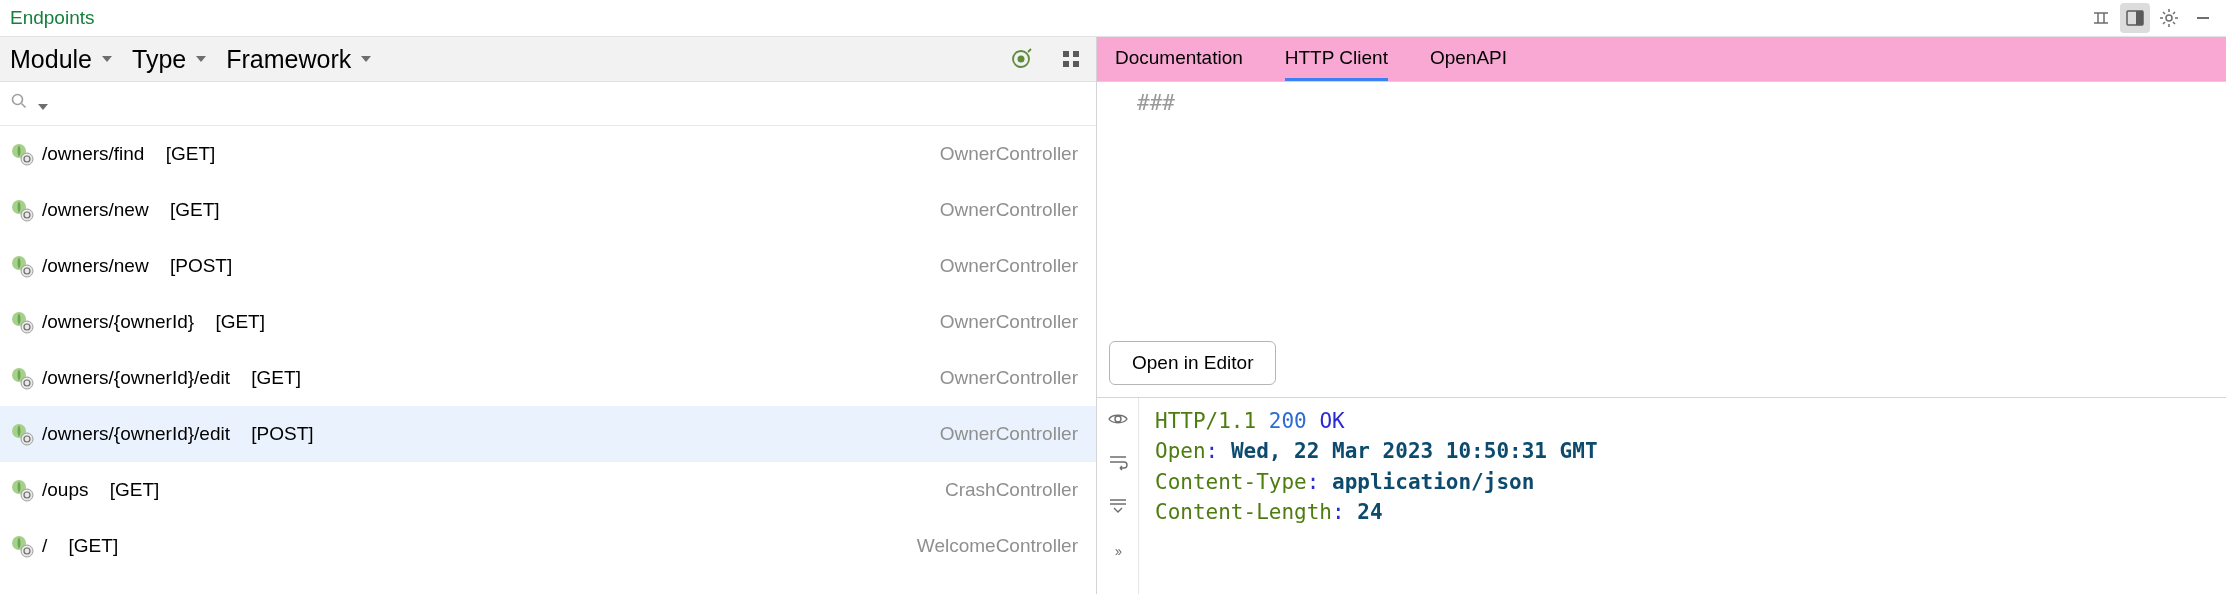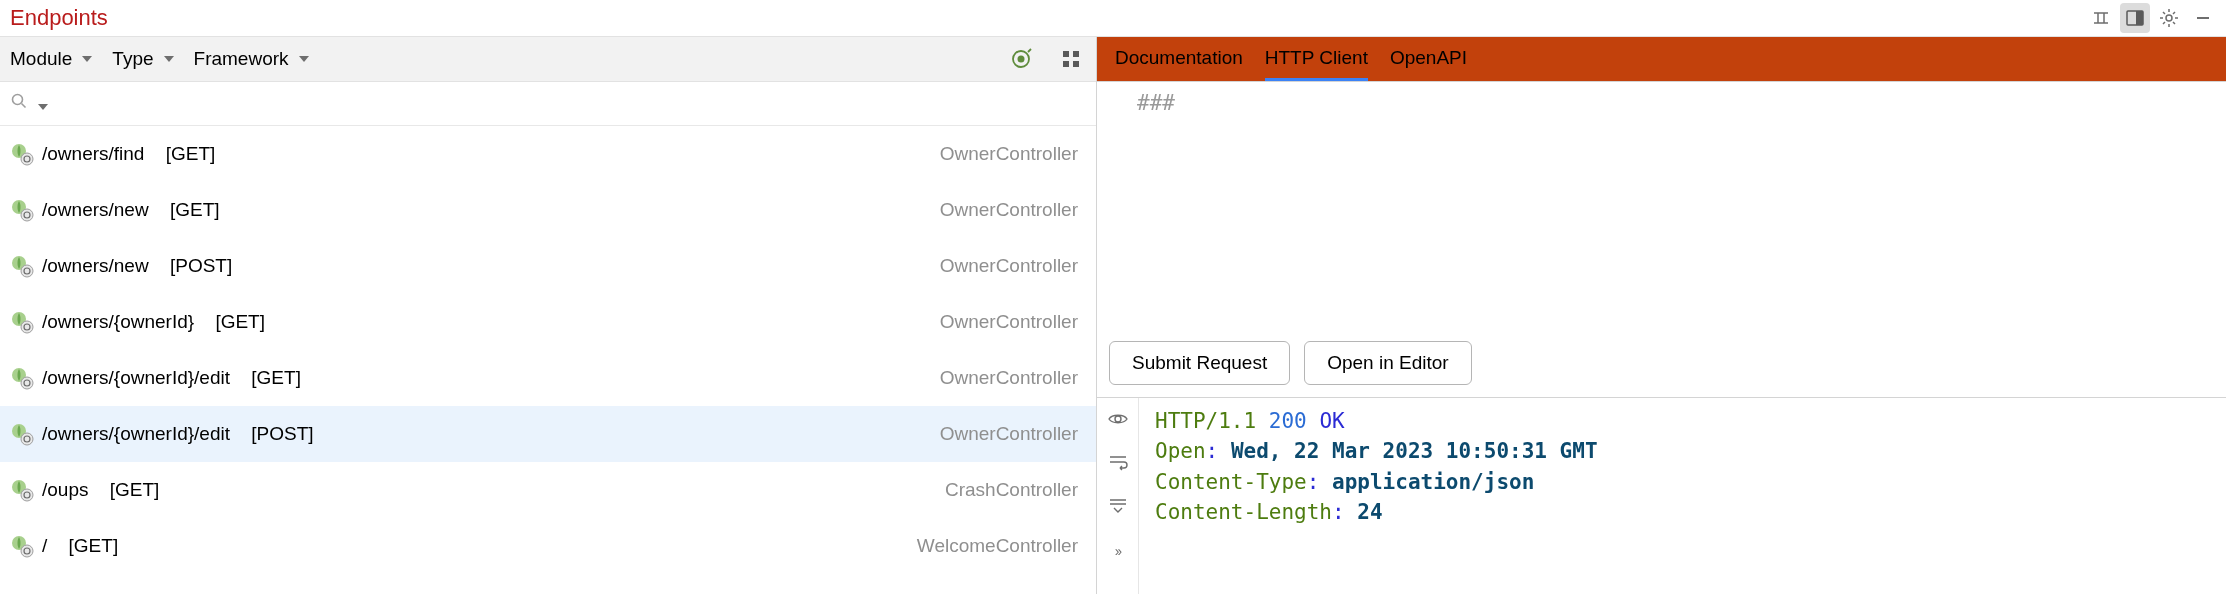--- a/index.html
+++ b/index.html
@@ -17,21 +17,21 @@
     
     .titlebar {
       height: 37px;
       display: flex;
       align-items: center;
       justify-content: space-between;
       padding: 0 8px 0 10px;
       background: #fff;
       border-bottom: 1px solid #e2e2e2;
     }
-    .titlebar-title { font-size: 22px; color: #b91c1c; }
+    .titlebar-title { font-size: 19px; color: #15803d; }
     .titlebar-icons { display: flex; gap: 4px; align-items: center; }
     .tb-icon-btn {
       width: 30px;
       height: 30px;
       display: flex;
       align-items: center;
       justify-content: center;
       border-radius: 4px;
     }
     .tb-icon-btn.active { background: #dcdcdc; }
@@ -61,21 +61,21 @@
       display: flex;
       align-items: center;
       padding: 0 10px;
       gap: 20px;
     }
     .filter-item {
       display: flex;
       align-items: center;
       gap: 6px;
       color: #000;
-      font-size: 19px;
+      font-size: 25px;
     }
     .chev-down::after {
       content: "";
       display: inline-block;
       width: 0; height: 0;
       border-left: 5px solid transparent;
       border-right: 5px solid transparent;
       border-top: 6px solid #6e6e6e;
       margin-left: 4px;
     }
@@ -110,23 +110,23 @@
     .endpoint-path { color: #000; }
     .endpoint-method { color: #000000; }
     .endpoint-ctrl { margin-left: auto; color: #8f8f8f; }
 
     
     .tabs-bar {
       height: 45px;
       border-bottom: 1px solid #d4d4d4;
       display: flex;
       align-items: center;
-      gap: 22px;
+      gap: 42px;
       padding: 0 18px;
-      background: #c2410c;
+      background: #f9a8d4;
     }
     .tab {
       height: 100%;
       display: flex;
       align-items: center;
       font-size: 19px;
       color: #000;
       border-bottom: 3px solid transparent;
     }
     .tab.active { border-bottom-color: #3b82f6; }
@@ -340,21 +340,20 @@
       <div class="tab">OpenAPI</div>
     </div>
 
     <div class="editor-area mono">
       <div class="editor-line" style="padding-left:28px;"><span class="hash">###</span></div>
     </div>
 
     <div style="flex:1"></div>
 
     <div class="btn-row">
-      <button class="btn">Submit Request</button>
       <button class="btn">Open in Editor</button>
     </div>
 
     <div class="response-area">
       <div class="gutter">
         <span>
           <svg width="22" height="22" viewBox="0 0 22 22">
               <path d="M2 11c3-5 15-5 18 0-3 5-15 5-18 0z" stroke="#6e6e6e" stroke-width="1.4" fill="none"></path>
               <circle cx="11" cy="11" r="3" stroke="#6e6e6e" stroke-width="1.4" fill="none"></circle>
             </svg>

